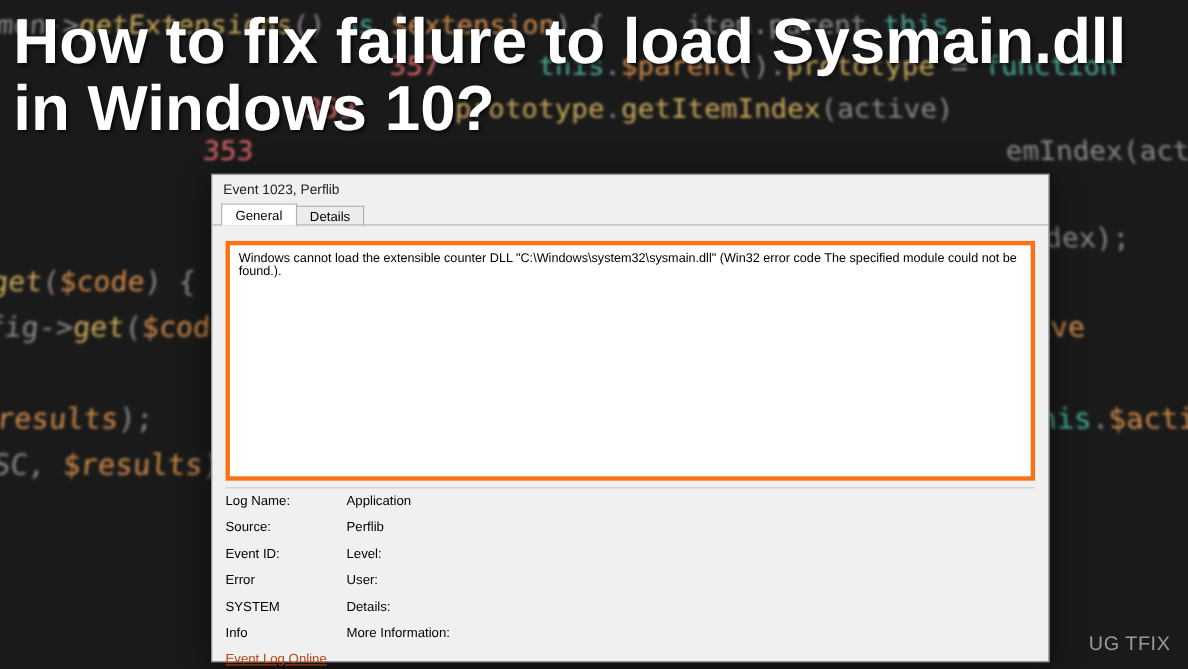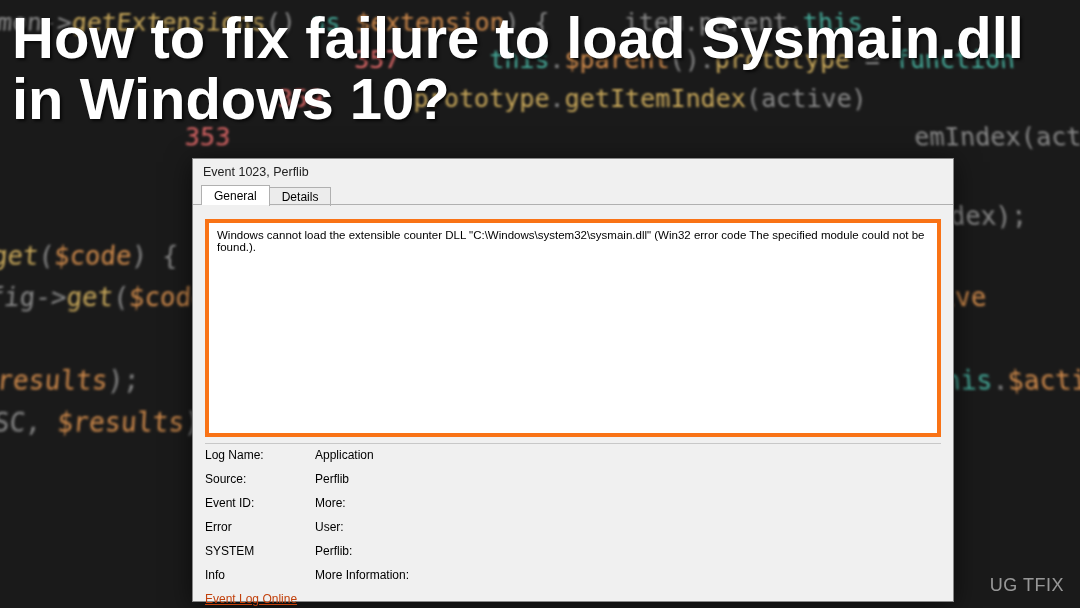--- a/index.html
+++ b/index.html
@@ -148,24 +148,24 @@
   <div class="content-area">
     <div>Windows cannot load the extensible counter DLL "C:\Windows\system32\sysmain.dll" (Win32 error code The specified module could not be found.).</div>
   </div>
   <div class="sep"></div>
   <div class="details-grid">
     <div class="lbl">Log Name:</div>
     <div class="val">Application</div>
     <div class="lbl">Source:</div>
     <div class="val">Perflib</div>
     <div class="lbl">Event ID:</div>
-    <div class="lbl">More:</div>
+    <div class="lbl">Level:</div>
     <div class="val">Error</div>
     <div class="lbl">User:</div>
     <div class="val">SYSTEM</div>
-    <div class="lbl">Perflib:</div>
+    <div class="lbl">Details:</div>
     <div class="val">Info</div>
     <div class="lbl">More Information:</div>
     <div class="val"><a class="link">Event Log Online Help</a></div>
   </div>
 </div>
 
 <div class="watermark">UG  TFIX</div>
 
 </body></html>

